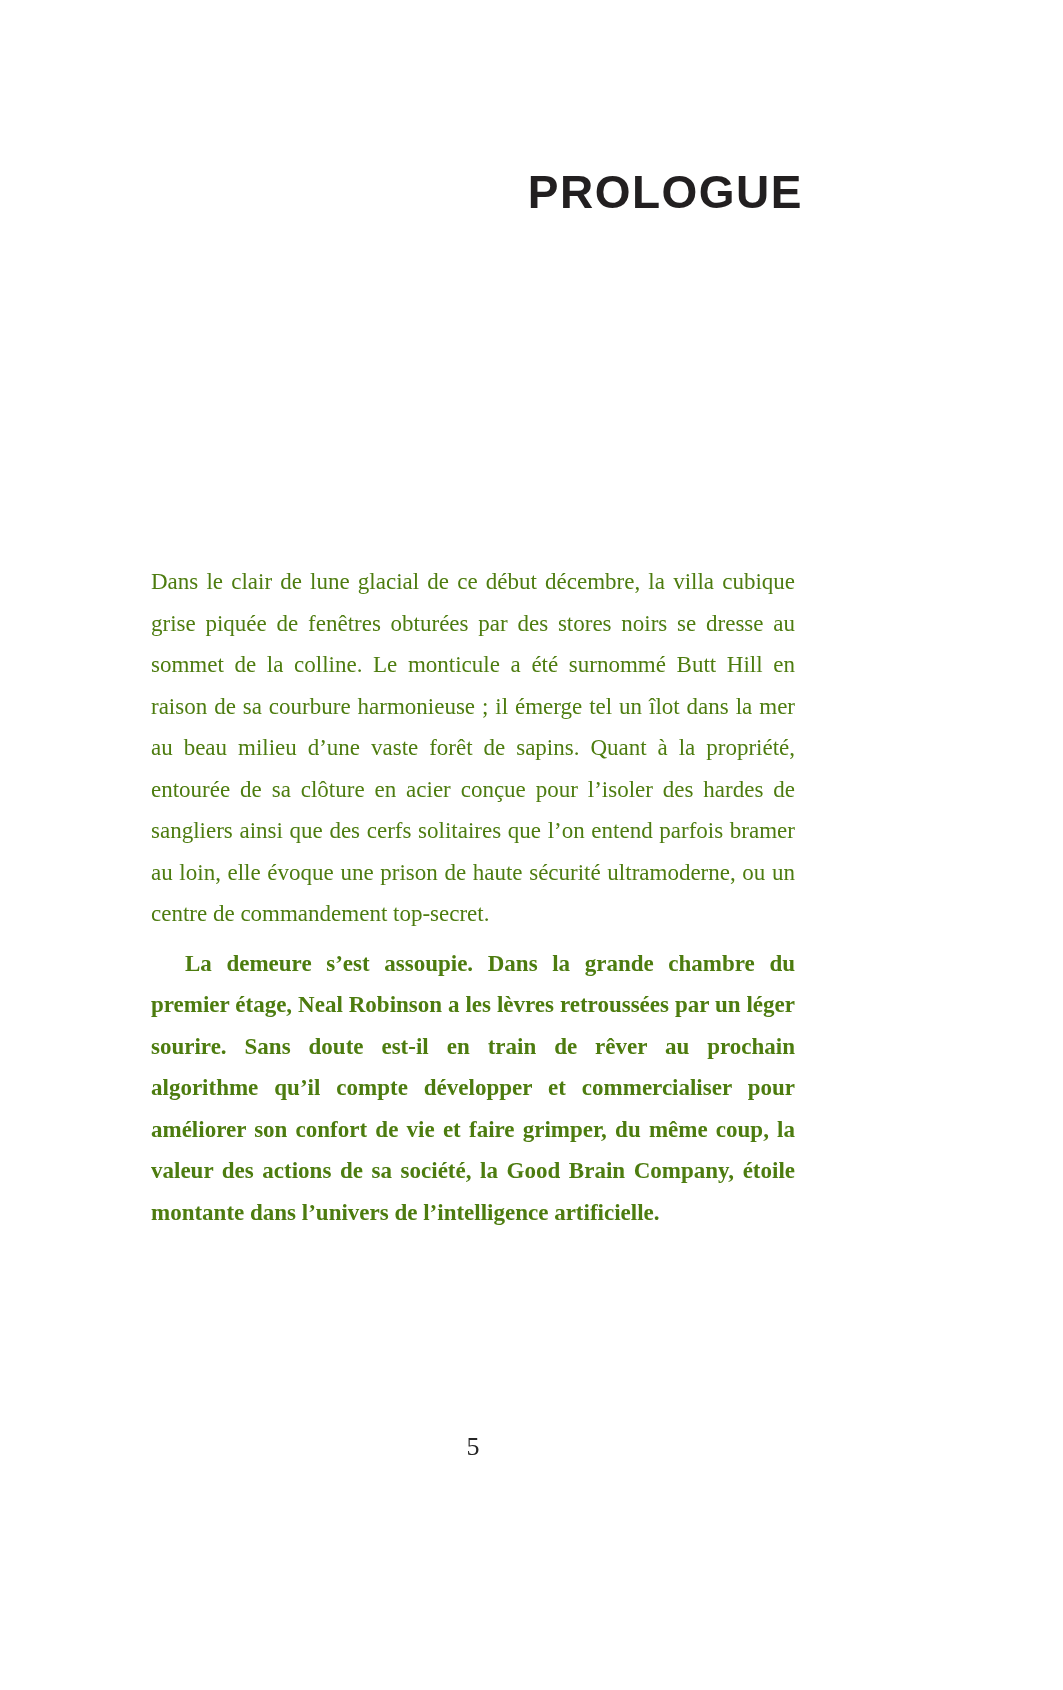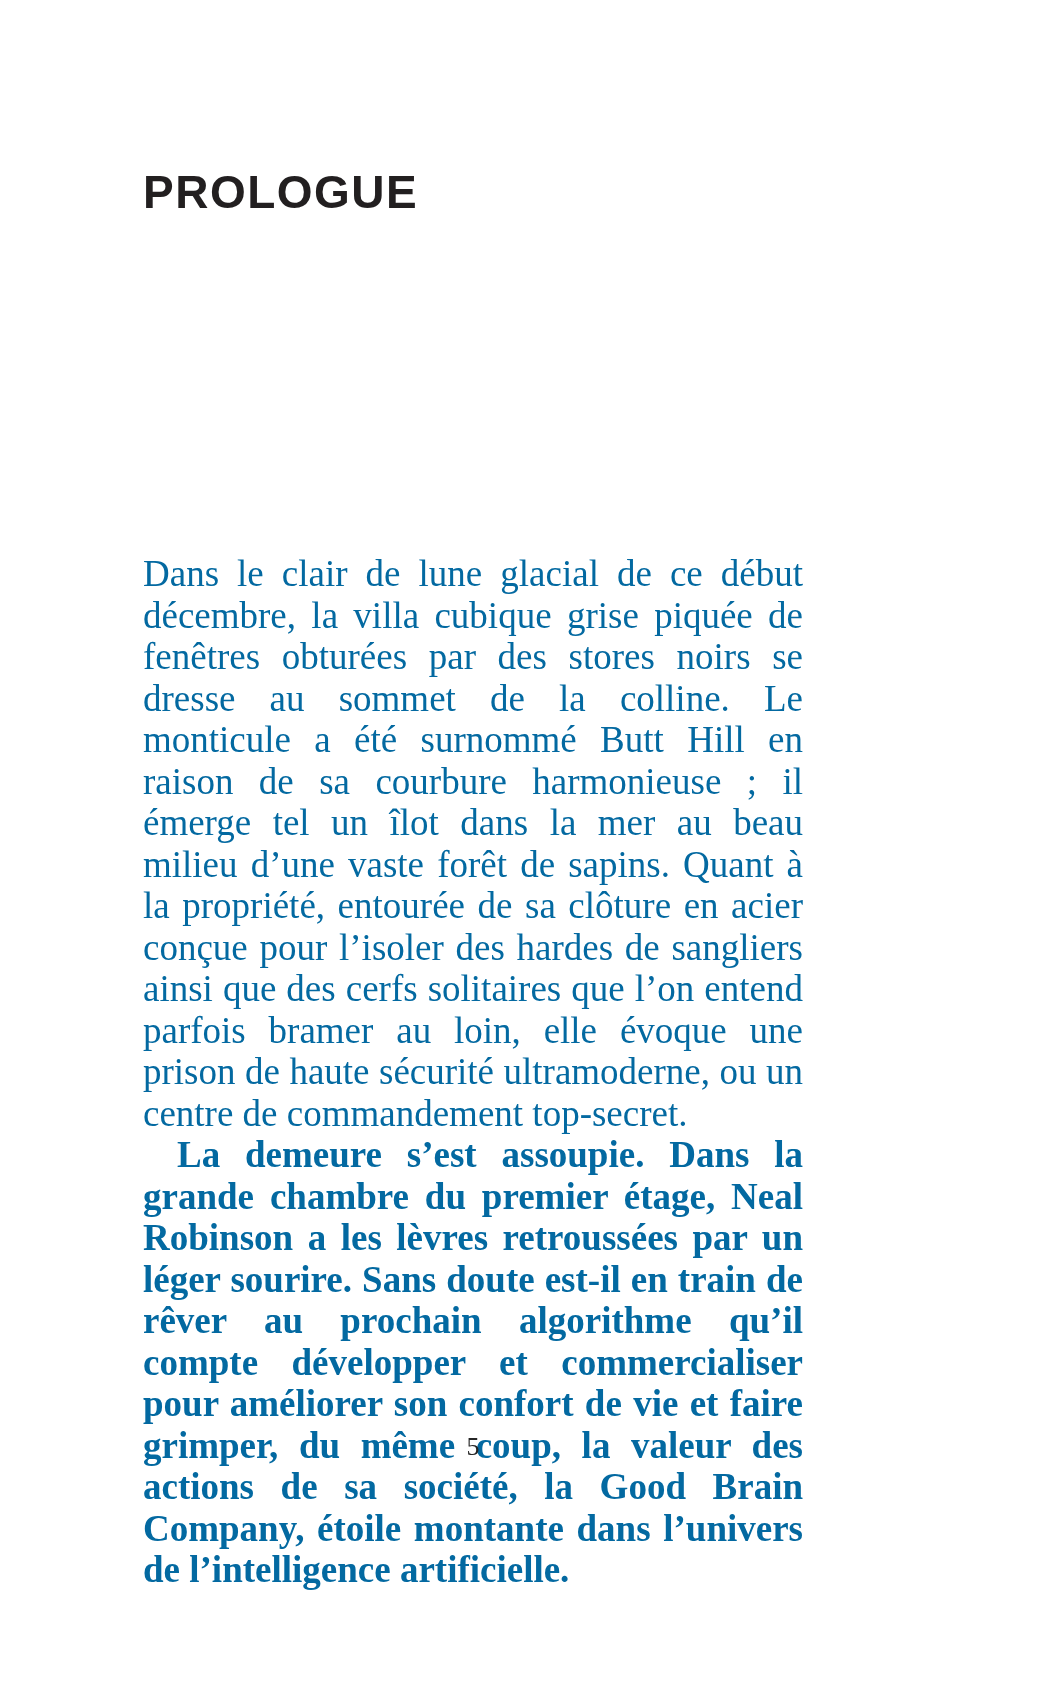--- a/index.html
+++ b/index.html
@@ -22,39 +22,39 @@
     top: 0;
     width: 660px;
     height: 1690px;
   }
   .chapter-title {
     position: absolute;
     top: 165px;
     left: 0;
     width: 100%;
     margin: 0;
-    text-align: left;
+    text-align: right;
     font-family: "Liberation Sans", sans-serif;
     font-weight: 700;
     font-size: 46px;
     letter-spacing: 1.5px;
     color: #221f20;
   }
   .body-text {
     position: absolute;
     top: 553px;
     left: 0;
     width: 100%;
   }
   .para {
-    margin: 0;
-    font-size: 37px;
+    margin: 8px;
+    font-size: 23px;
     line-height: 41.5px;
     text-align: justify;
-    color: #0369a1;
+    color: #4d7c0f;
     hyphens: none;
   }
   .para.indented {
     text-indent: 34px;
     font-weight: bold;
   }
   .page-number {
     position: absolute;
     top: 1432px;
     left: 0;

